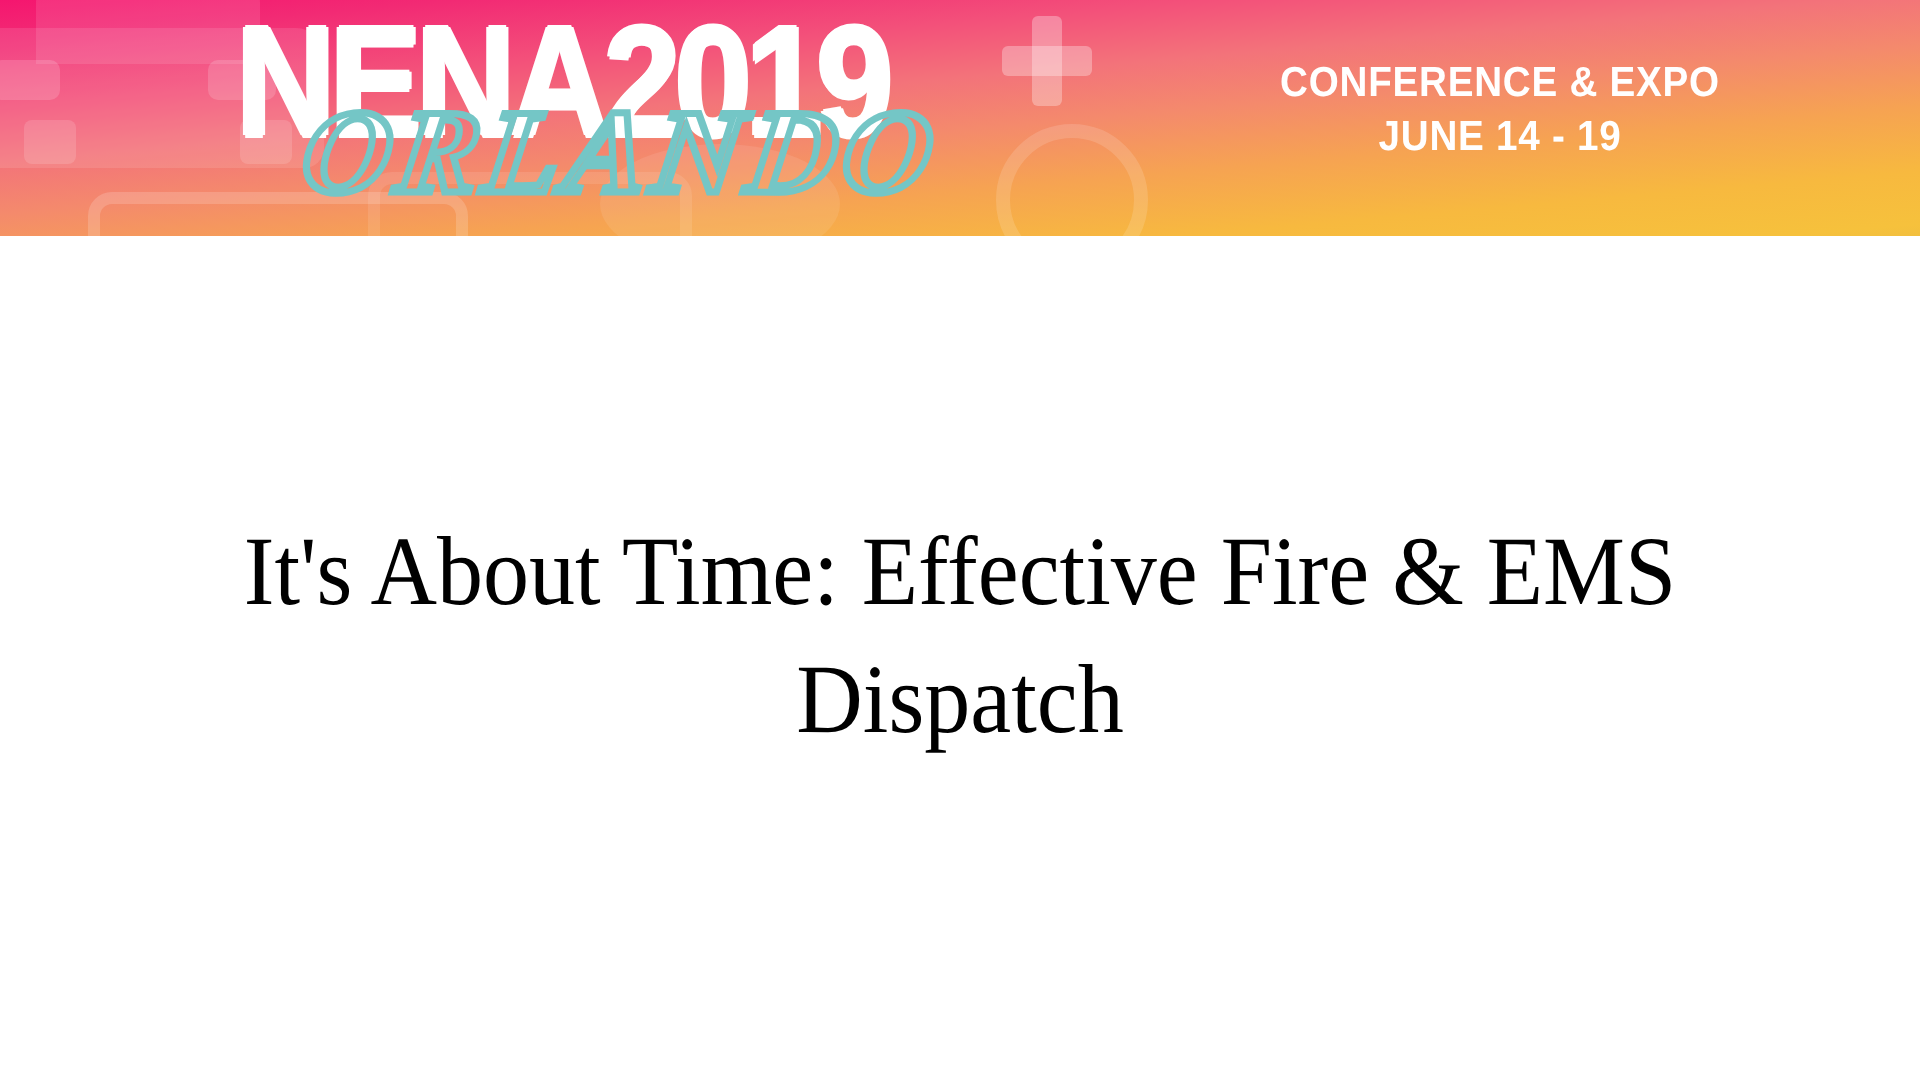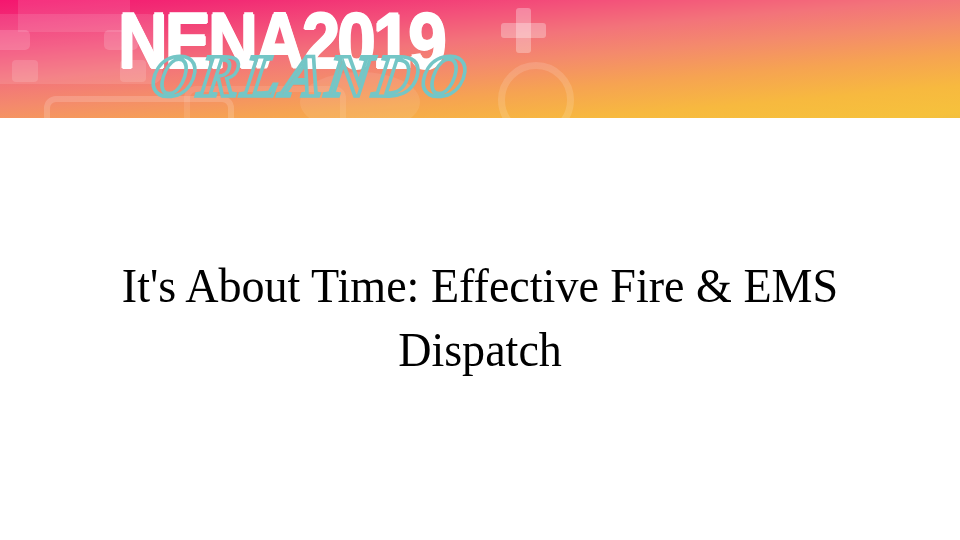--- a/index.html
+++ b/index.html
@@ -234,20 +234,24 @@
     <div class="wm wm-blob"></div>
     <div class="wm wm-cross-v"></div>
     <div class="wm wm-cross-h"></div>
     <div class="wm wm-circle"></div>
 
     <div class="logo-block">
       <div class="logo-nena">NENA2019</div>
       <div class="logo-orlando">ORLANDO</div>
     </div>
 
+    <div class="banner-info">
+      <div class="line">CONFERENCE &amp; EXPO</div>
+      <div class="line">JUNE 14 - 19</div>
+    </div>
 
   </div>
 
   <div class="body-area">
     <div class="slide-title">It's About Time: Effective Fire &amp; EMS Dispatch</div>
   </div>
 
 </div>
 
 </body></html>

